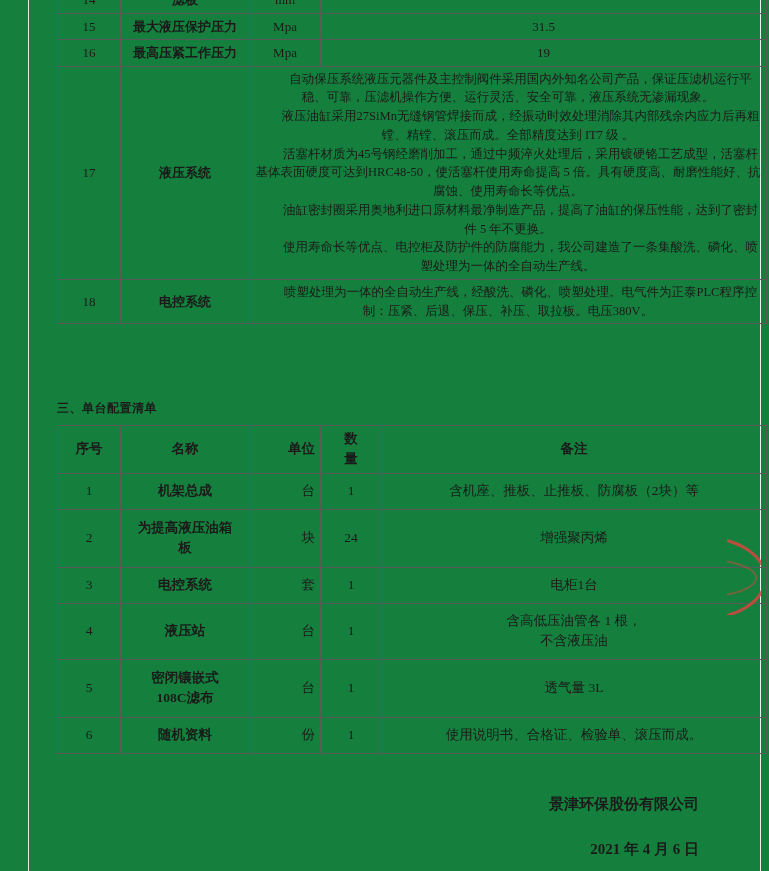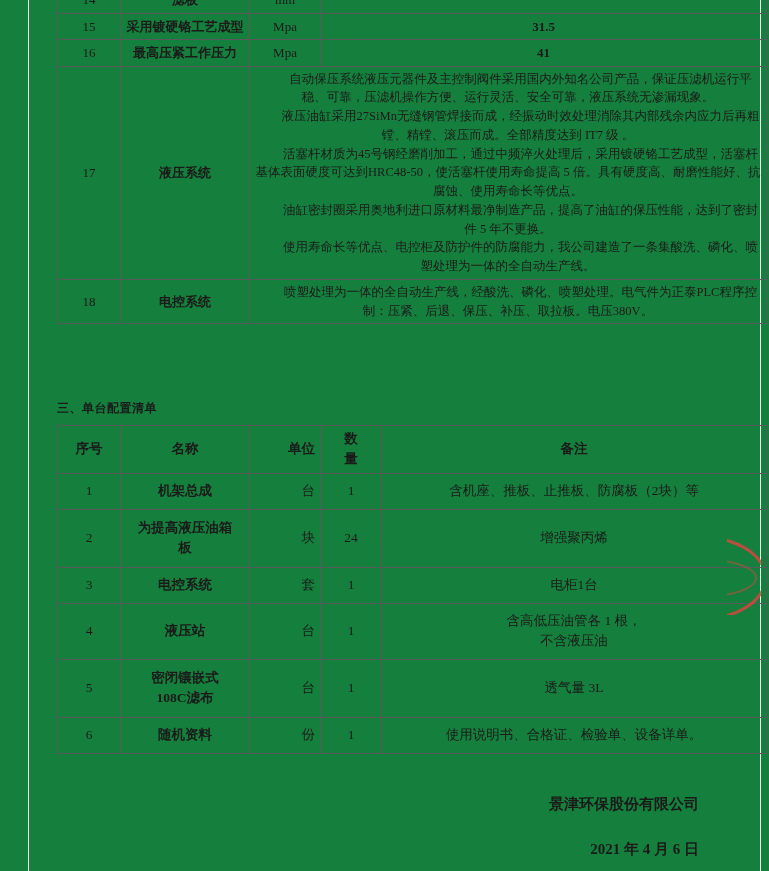--- a/index.html
+++ b/index.html
@@ -52,21 +52,21 @@
   #table-top {
     position: absolute;
     left: 0;
     top: -14px;
     width: 769px;
   }
   #table-top table.doc-table { width: 710px; }
   .c-no    { width: 52px;  text-align: center; }
   .c-name  { width: 118px; text-align: center; font-weight: 600; }
   .c-unit  { width: 60px;  text-align: center; }
-  .c-val   { text-align: center; font-weight: bold; }
+  .c-val   { text-align: center; }
   .cell-desc {
     text-align: center;
     font-size: 12.5px;
     line-height: 1.62;
     padding: 5px 7px 5px 7px;
   }
   .cell-desc p {
     margin: 0;
     text-indent: 2em;
   }
@@ -151,29 +151,29 @@
     <table class="doc-table">
       <tbody>
         <tr>
           <td class="c-no">14</td>
           <td class="c-name">滤板</td>
           <td class="c-unit">mm</td>
           <td class="c-val"></td>
         </tr>
         <tr>
           <td class="c-no">15</td>
-          <td class="c-name">采用镀硬铬工艺成型</td>
+          <td class="c-name">最大液压保护压力</td>
           <td class="c-unit">Mpa</td>
           <td class="c-val">31.5</td>
         </tr>
         <tr>
           <td class="c-no">16</td>
           <td class="c-name">最高压紧工作压力</td>
           <td class="c-unit">Mpa</td>
-          <td class="c-val">41</td>
+          <td class="c-val">19</td>
         </tr>
         <tr>
           <td class="c-no">17</td>
           <td class="c-name">液压系统</td>
           <td class="cell-desc" colspan="2">
             <p>自动保压系统液压元器件及主控制阀件采用国内外知名公司产品，保证压滤机运行平稳、可靠，压滤机操作方便、运行灵活、安全可靠，液压系统无渗漏现象。</p>
             <p>液压油缸采用27SiMn无缝钢管焊接而成，经振动时效处理消除其内部残余内应力后再粗镗、精镗、滚压而成。全部精度达到 IT7 级 。</p>
             <p>活塞杆材质为45号钢经磨削加工，通过中频淬火处理后，采用镀硬铬工艺成型，活塞杆基体表面硬度可达到HRC48-50，使活塞杆使用寿命提高 5 倍。具有硬度高、耐磨性能好、抗腐蚀、使用寿命长等优点。</p>
             <p>油缸密封圈采用奥地利进口原材料最净制造产品，提高了油缸的保压性能，达到了密封件 5 年不更换。</p>
             <p>使用寿命长等优点、电控柜及防护件的防腐能力，我公司建造了一条集酸洗、磷化、喷塑处理为一体的全自动生产线。</p>
@@ -253,21 +253,21 @@
           <td class="l-unit">台</td>
           <td class="l-qty">1</td>
           <td class="l-note">透气量 3L</td>
         </tr>
 
         <tr style="height:36px;">
           <td class="l-no">6</td>
           <td class="l-name">随机资料</td>
           <td class="l-unit">份</td>
           <td class="l-qty">1</td>
-          <td class="l-note">使用说明书、合格证、检验单、设备详单。</td>
+          <td class="l-note">使用说明书、合格证、检验单、滚压而成。</td>
         </tr>
       </tbody>
     </table>
   </div>
 
   <div class="seal">
     <div class="arc"></div>
     <div class="arc2"></div>
   </div>
 

